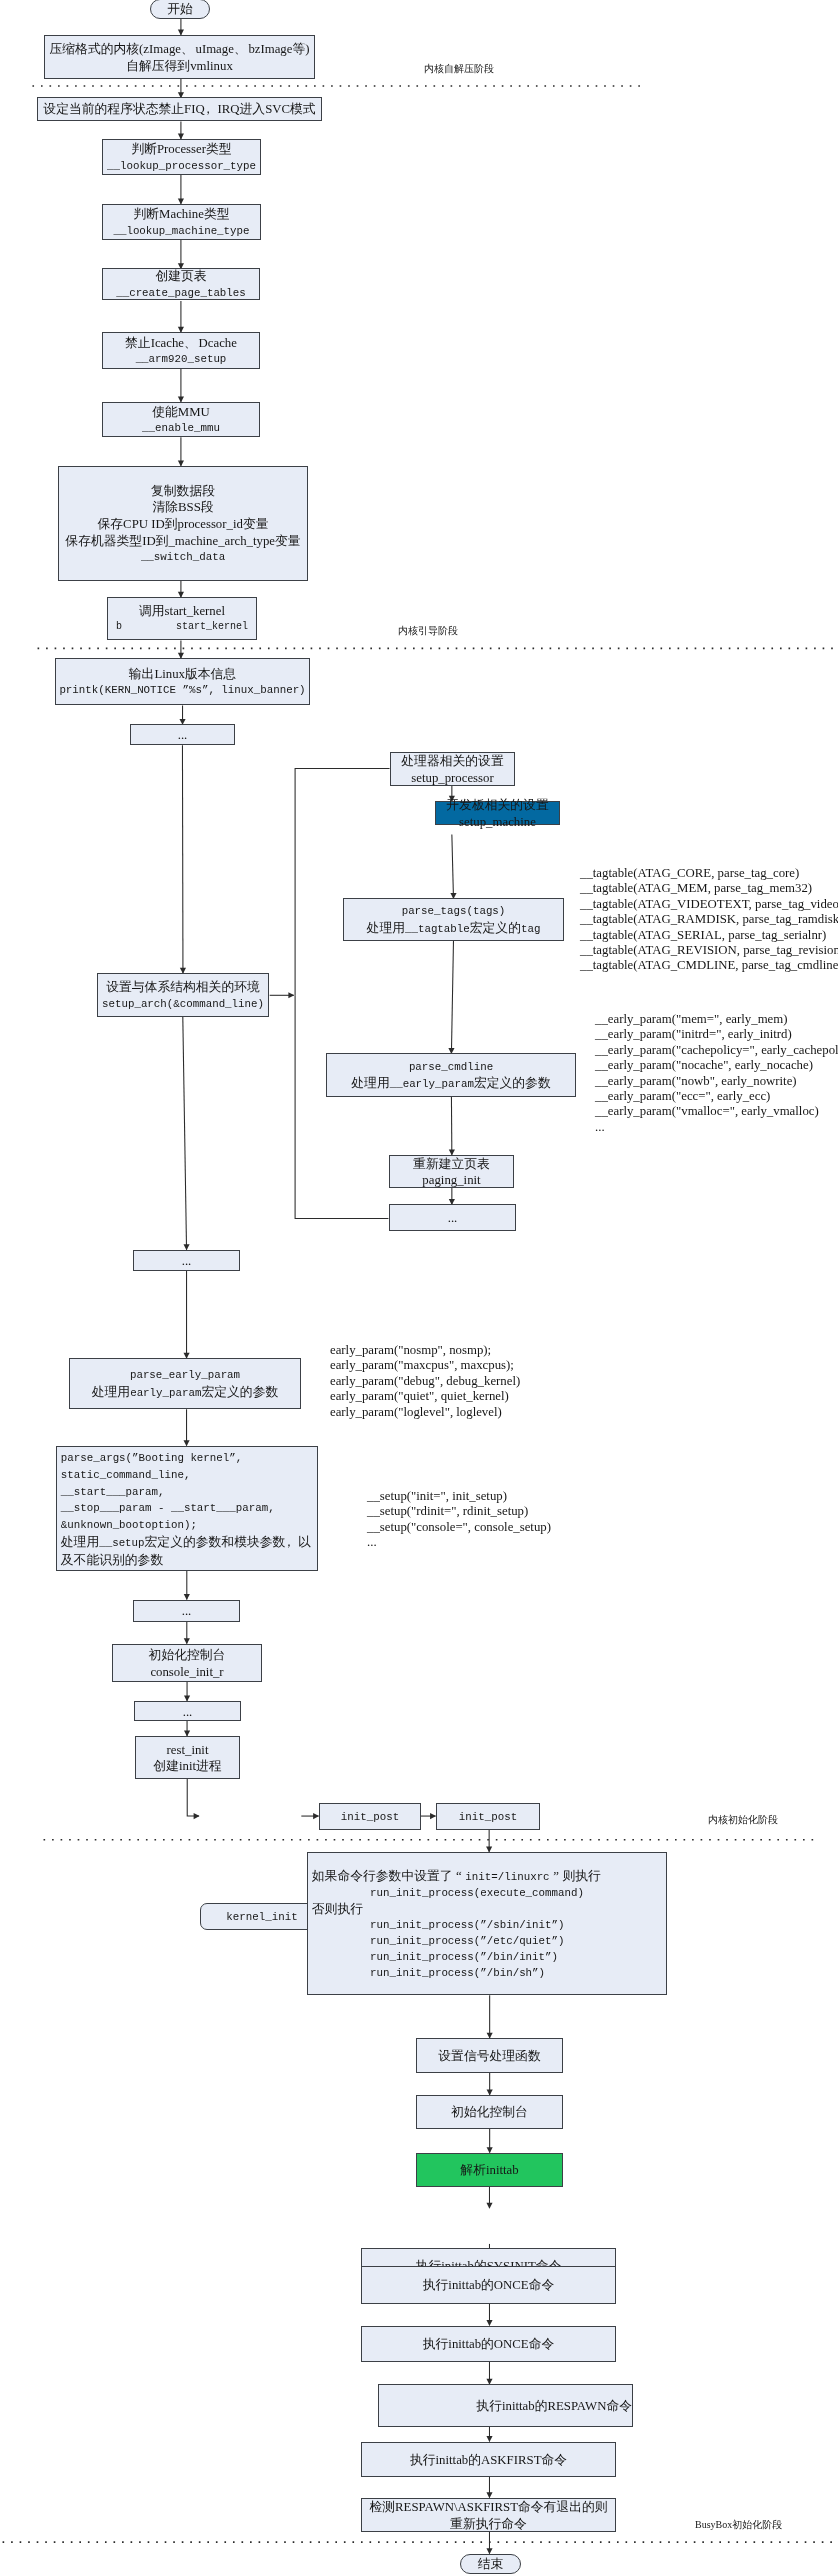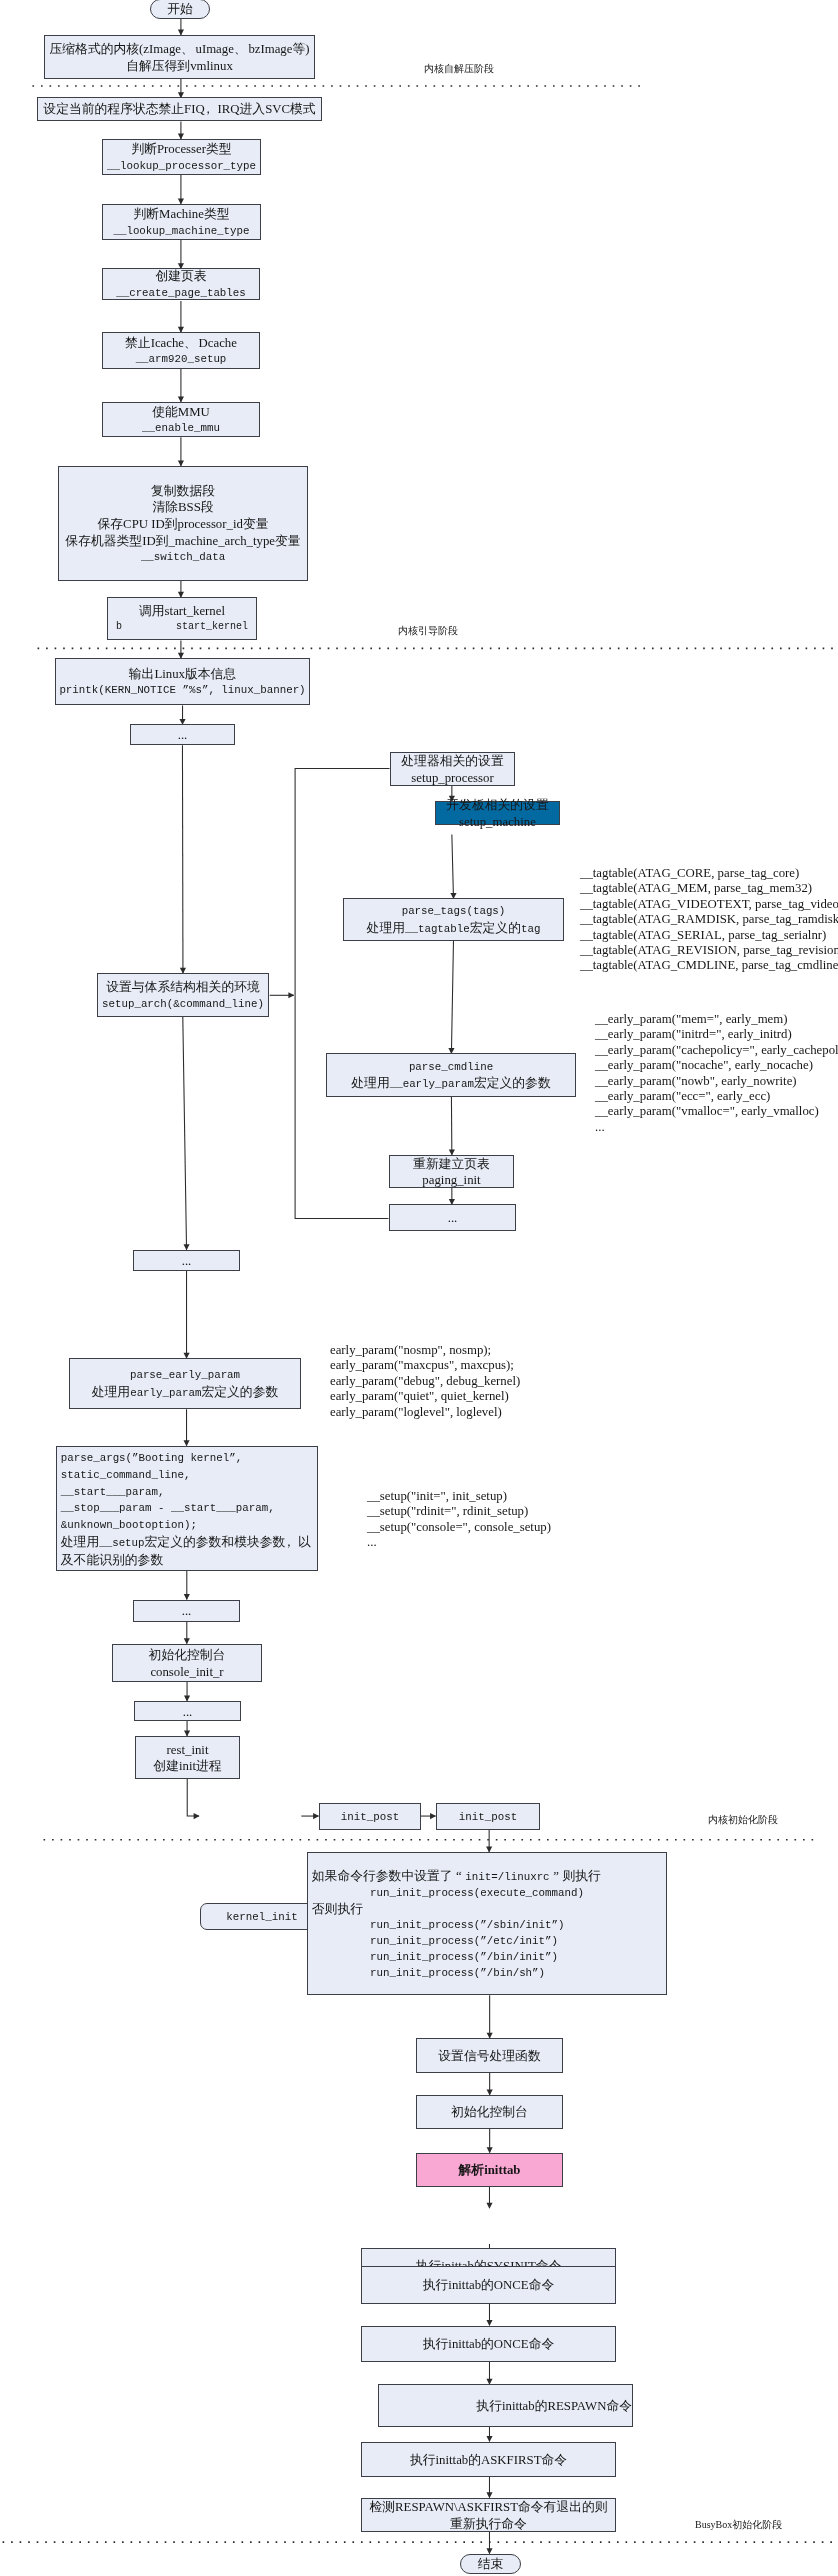--- a/index.html
+++ b/index.html
@@ -231,31 +231,31 @@
       <div class="ln st-mono">init_post</div>
     </div>
     <div class="node shape-rect" style="left:436px;top:1803px;width:104px;height:26.5px;background:#e7ecf6;border-color:#3c4046;">
       <div class="ln st-mono">init_post</div>
     </div>
     <div class="node shape-rect align-left" style="left:307px;top:1852px;width:360px;height:143px;background:#e7ecf6;border-color:#3c4046;line-height:16px;">
       <div class="ln st-cn"><span class="st-cn">如果命令行参数中设置了</span><span class="st-fwq">“</span><span class="st-mono">init=/linuxrc</span><span class="st-fwq">”</span><span class="st-cn">则执行</span></div>
       <div class="ln st-mono">         run_init_process(execute_command)</div>
       <div class="ln st-cn">否则执行</div>
       <div class="ln st-mono">         run_init_process(”/sbin/init”)</div>
-      <div class="ln st-mono">         run_init_process(”/etc/init”)</div>
+      <div class="ln st-mono">         run_init_process(”/etc/quiet”)</div>
       <div class="ln st-mono">         run_init_process(”/bin/init”)</div>
       <div class="ln st-mono">         run_init_process(”/bin/sh”)</div>
     </div>
     <div class="node shape-rect" style="left:416px;top:2038px;width:147px;height:35px;background:#e7ecf6;border-color:#3c4046;">
       <div class="ln st-cn">设置信号处理函数</div>
     </div>
     <div class="node shape-rect" style="left:416px;top:2095px;width:147px;height:34px;background:#e7ecf6;border-color:#3c4046;">
       <div class="ln st-cn">初始化控制台</div>
     </div>
-    <div class="node shape-rect" style="left:416px;top:2153px;width:147px;height:34px;background:#f9a8d4;border-color:#3c4046;font-weight:bold;">
+    <div class="node shape-rect" style="left:416px;top:2153px;width:147px;height:34px;background:#22c55e;border-color:#3c4046;">
       <div class="ln st-cn">解析inittab</div>
     </div>
     <div class="node shape-rect" style="left:361px;top:2208px;width:255px;height:36px;background:#e7ecf6;border-color:#3c4046;margin-top:40px;">
       <div class="ln st-cn">执行inittab的SYSINIT命令</div>
     </div>
     <div class="node shape-rect" style="left:361px;top:2266px;width:255px;height:38px;background:#e7ecf6;border-color:#3c4046;">
       <div class="ln st-cn">执行inittab的ONCE命令</div>
     </div>
     <div class="node shape-rect" style="left:361px;top:2326px;width:255px;height:36px;background:#e7ecf6;border-color:#3c4046;">
       <div class="ln st-cn">执行inittab的ONCE命令</div>

